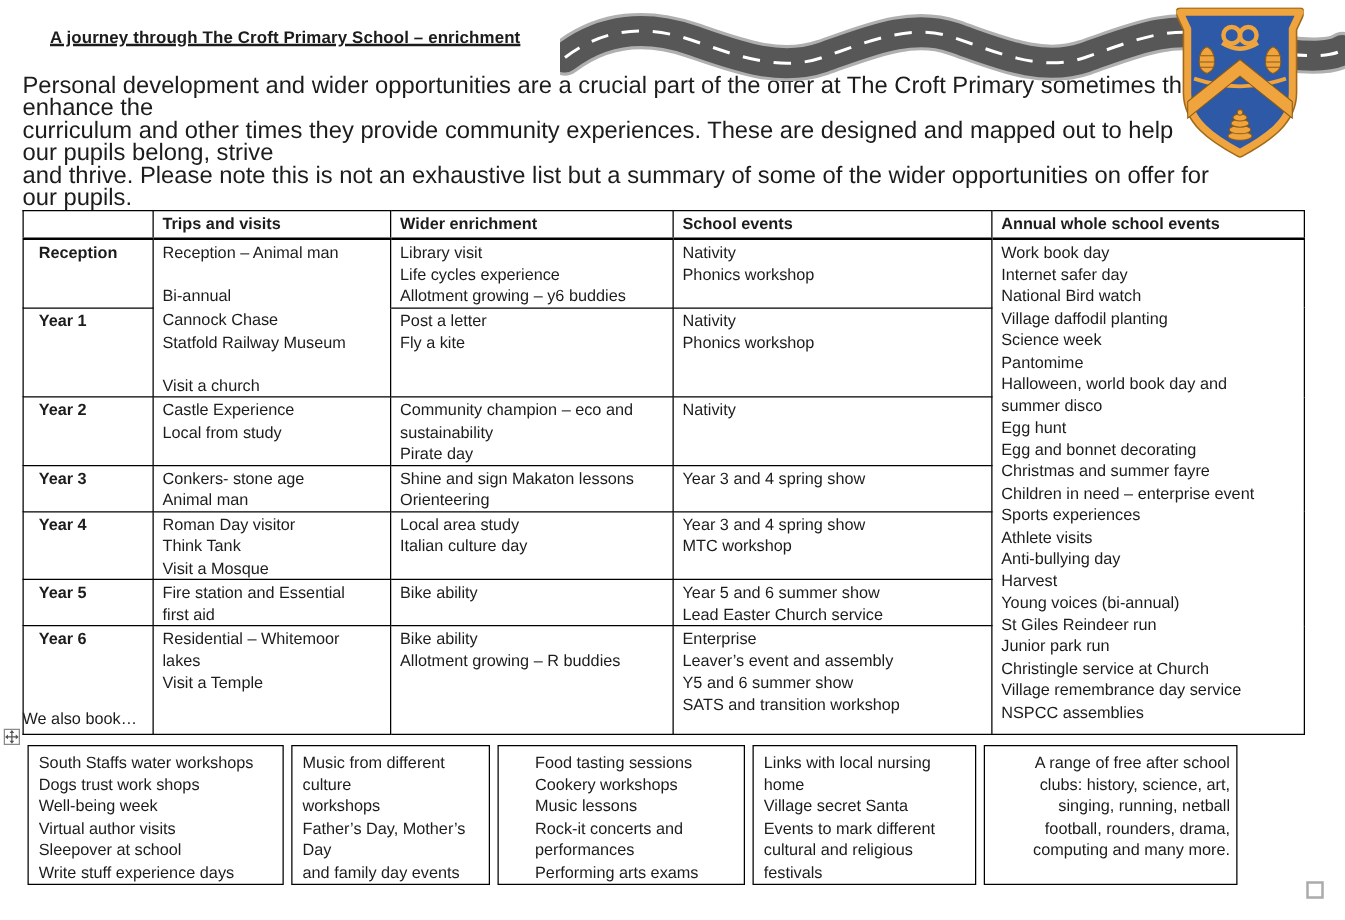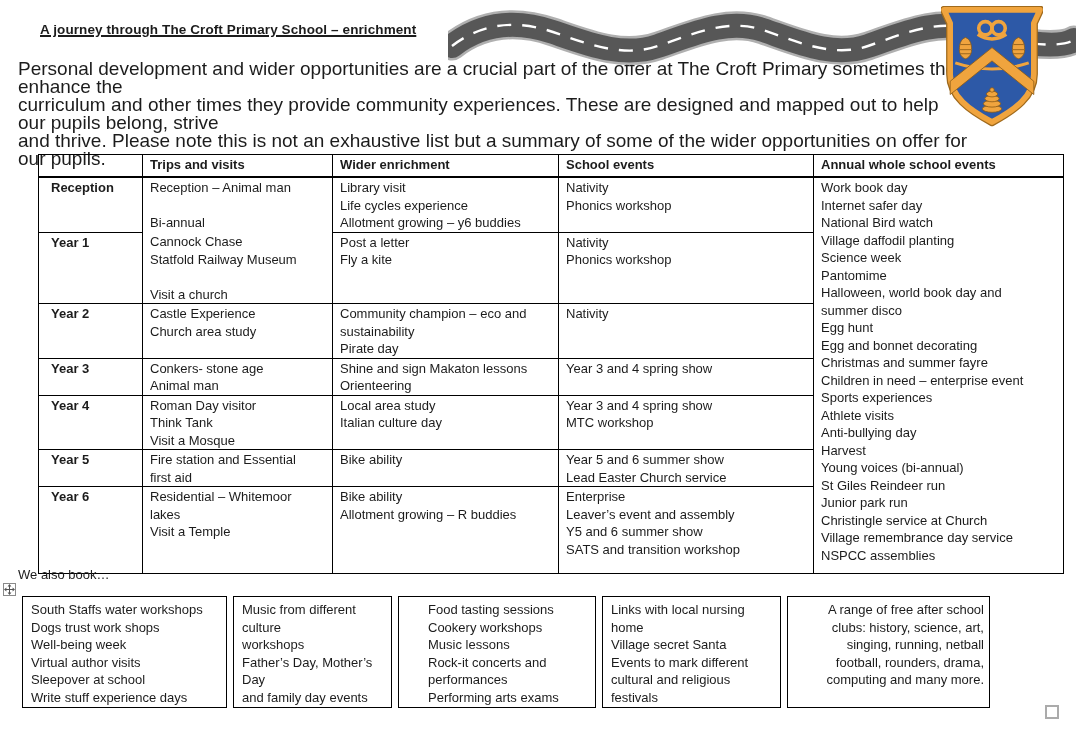--- a/index.html
+++ b/index.html
@@ -14,22 +14,22 @@
     text-decoration:underline;text-decoration-thickness:1.5px;
     letter-spacing:.1px;z-index:3;text-align:center;
   }
   .road{position:absolute;left:448px;top:8px;width:628px;height:58px;z-index:1;}
   .crest{position:absolute;left:941px;top:6px;width:102px;height:122px;z-index:2;}
   .intro{
     position:absolute;left:18px;top:60px;width:950px;
     font-size:19px;line-height:18px;white-space:pre-line;
   }
   table.main{
-    position:absolute;left:18px;top:154px;
-    border-collapse:collapse;table-layout:fixed;width:1025px;margin-left:20px;
+    position:absolute;left:18px;top:168px;
+    border-collapse:collapse;table-layout:fixed;width:1025px;
   }
   table.main th,table.main td{
     border:1px solid #000;vertical-align:top;text-align:left;
     padding:1px 7px 0 7px;font-size:13px;line-height:17.5px;
     white-space:pre-line;overflow:hidden;
   }
   table.main thead th{font-weight:bold;border-bottom:2px solid #000;height:20px;white-space:nowrap;}
   table.main td.rowlabel{font-weight:bold;padding-left:12px;}
   table.main td.no-bb{border-bottom-style:hidden;}
   tr.r0{height:55px}tr.r1{height:71px}tr.r2{height:54px}tr.r3{height:36px}
@@ -158,21 +158,21 @@
 
 Visit a church</td>
       <td>Post a letter
 Fly a kite</td>
       <td>Nativity
 Phonics workshop</td>
     </tr>
     <tr class="r2">
       <td class="rowlabel">Year 2</td>
       <td>Castle Experience
-Church area study</td>
+Local from study</td>
       <td>Community champion – eco and
 sustainability
 Pirate day</td>
       <td>Nativity</td>
     </tr>
     <tr class="r3">
       <td class="rowlabel">Year 3</td>
       <td>Conkers- stone age
 Animal man</td>
       <td>Shine and sign Makaton lessons

